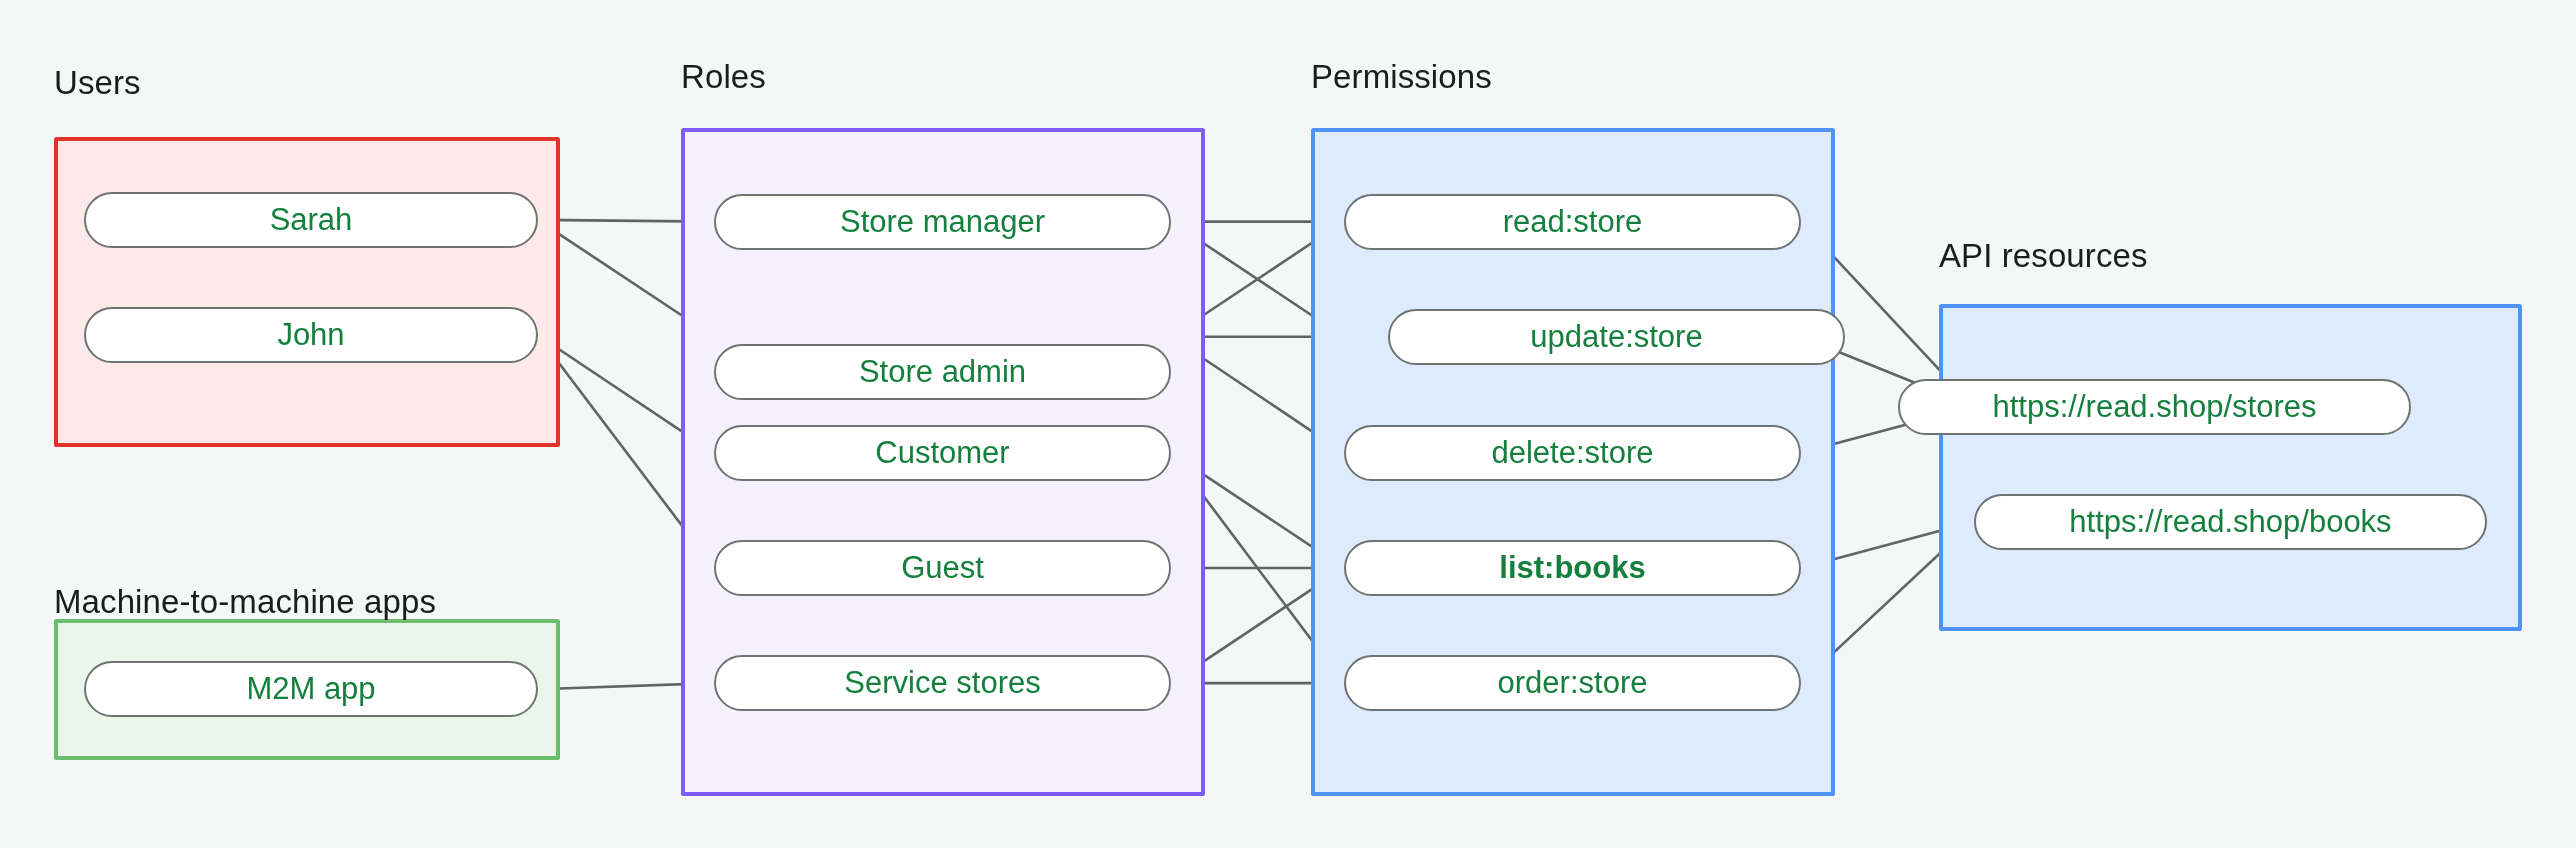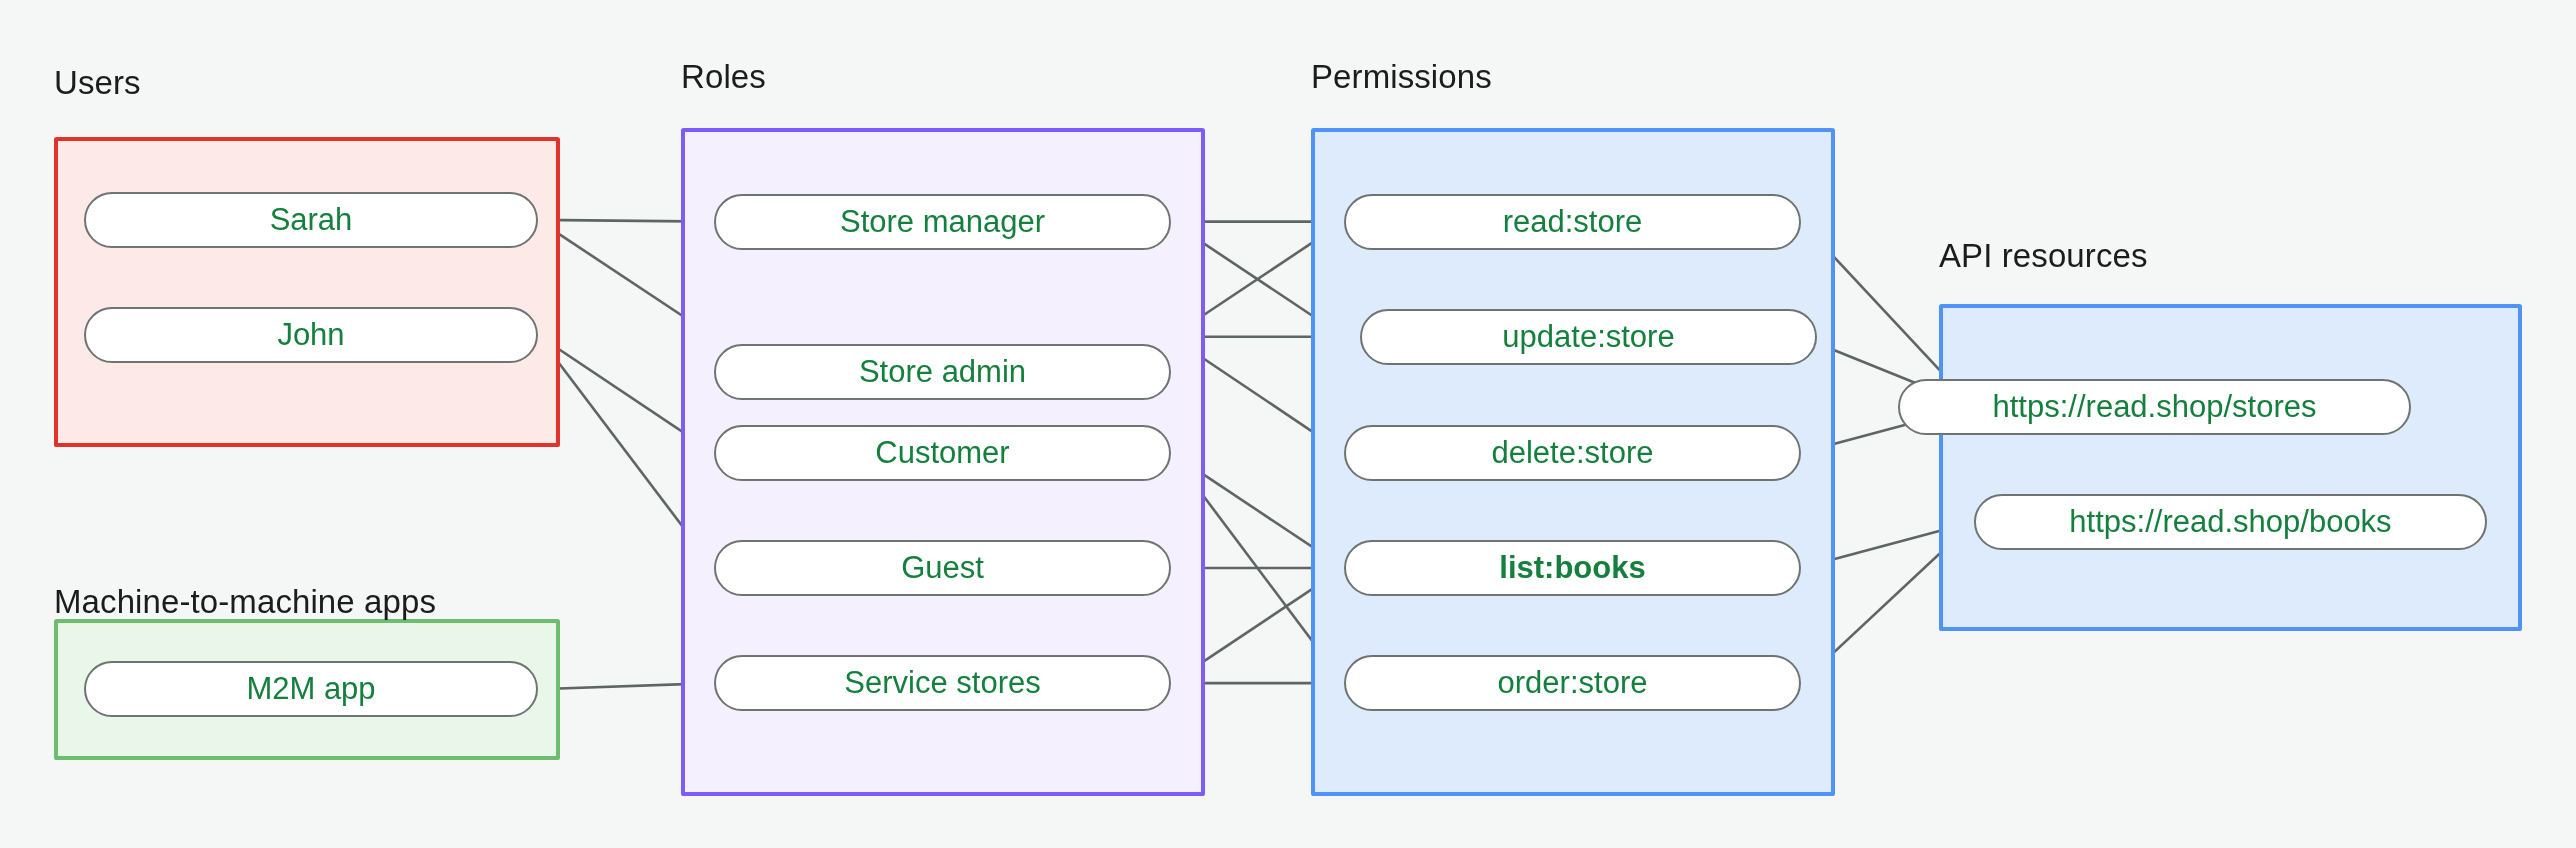--- a/index.html
+++ b/index.html
@@ -115,21 +115,21 @@
       <div class="group-label" style="left: 681px; top: 58px;">Roles</div>
       <div class="group grp-roles" style="left: 681px; top: 128px; width: 524px; height: 668px; border-color: rgb(124, 92, 250); background: rgb(245, 240, 254);"></div>
       <div class="node" style="left: 714px; top: 194px; width: 457px; height: 56px; border-color: rgb(110, 116, 114); background: rgb(255, 255, 255);">Store manager</div>
       <div class="node" style="left: 714px; top: 309px; width: 457px; height: 56px; border-color: rgb(110, 116, 114); background: rgb(255, 255, 255); margin-top: 35px;">Store admin</div>
       <div class="node" style="left: 714px; top: 425px; width: 457px; height: 56px; border-color: rgb(110, 116, 114); background: rgb(255, 255, 255);">Customer</div>
       <div class="node" style="left: 714px; top: 540px; width: 457px; height: 56px; border-color: rgb(110, 116, 114); background: rgb(255, 255, 255);">Guest</div>
       <div class="node" style="left: 714px; top: 655px; width: 457px; height: 56px; border-color: rgb(110, 116, 114); background: rgb(255, 255, 255);">Service stores</div>
       <div class="group-label" style="left: 1311px; top: 58px;">Permissions</div>
       <div class="group grp-permissions" style="left: 1311px; top: 128px; width: 524px; height: 668px; border-color: rgb(79, 147, 247); background: rgb(221, 235, 253);"></div>
       <div class="node" style="left: 1344px; top: 194px; width: 457px; height: 56px; border-color: rgb(110, 116, 114); background: rgb(255, 255, 255);">read:store</div>
-      <div class="node" style="left: 1360px; top: 309px; width: 457px; height: 56px; border-color: rgb(110, 116, 114); background: rgb(255, 255, 255);">update:store</div>
+      <div class="node" style="left: 1388px; top: 309px; width: 457px; height: 56px; border-color: rgb(110, 116, 114); background: rgb(255, 255, 255);">update:store</div>
       <div class="node" style="left: 1344px; top: 425px; width: 457px; height: 56px; border-color: rgb(110, 116, 114); background: rgb(255, 255, 255);">delete:store</div>
       <div class="node" style="left: 1344px; top: 540px; width: 457px; height: 56px; border-color: rgb(110, 116, 114); background: rgb(255, 255, 255); font-weight: bold;">list:books</div>
       <div class="node" style="left: 1344px; top: 655px; width: 457px; height: 56px; border-color: rgb(110, 116, 114); background: rgb(255, 255, 255);">order:store</div>
       <div class="group-label" style="left: 1939px; top: 237px;">API resources</div>
       <div class="group grp-api" style="left: 1939px; top: 304px; width: 583px; height: 327px; border-color: rgb(79, 147, 247); background: rgb(221, 235, 253);"></div>
       <div class="node" style="left: 1898px; top: 379px; width: 513px; height: 56px; border-color: rgb(110, 116, 114); background: rgb(255, 255, 255);">https://read.shop/stores</div>
       <div class="node" style="left: 1974px; top: 494px; width: 513px; height: 56px; border-color: rgb(110, 116, 114); background: rgb(255, 255, 255);">https://read.shop/books</div>
     </div>
 </div>
 

